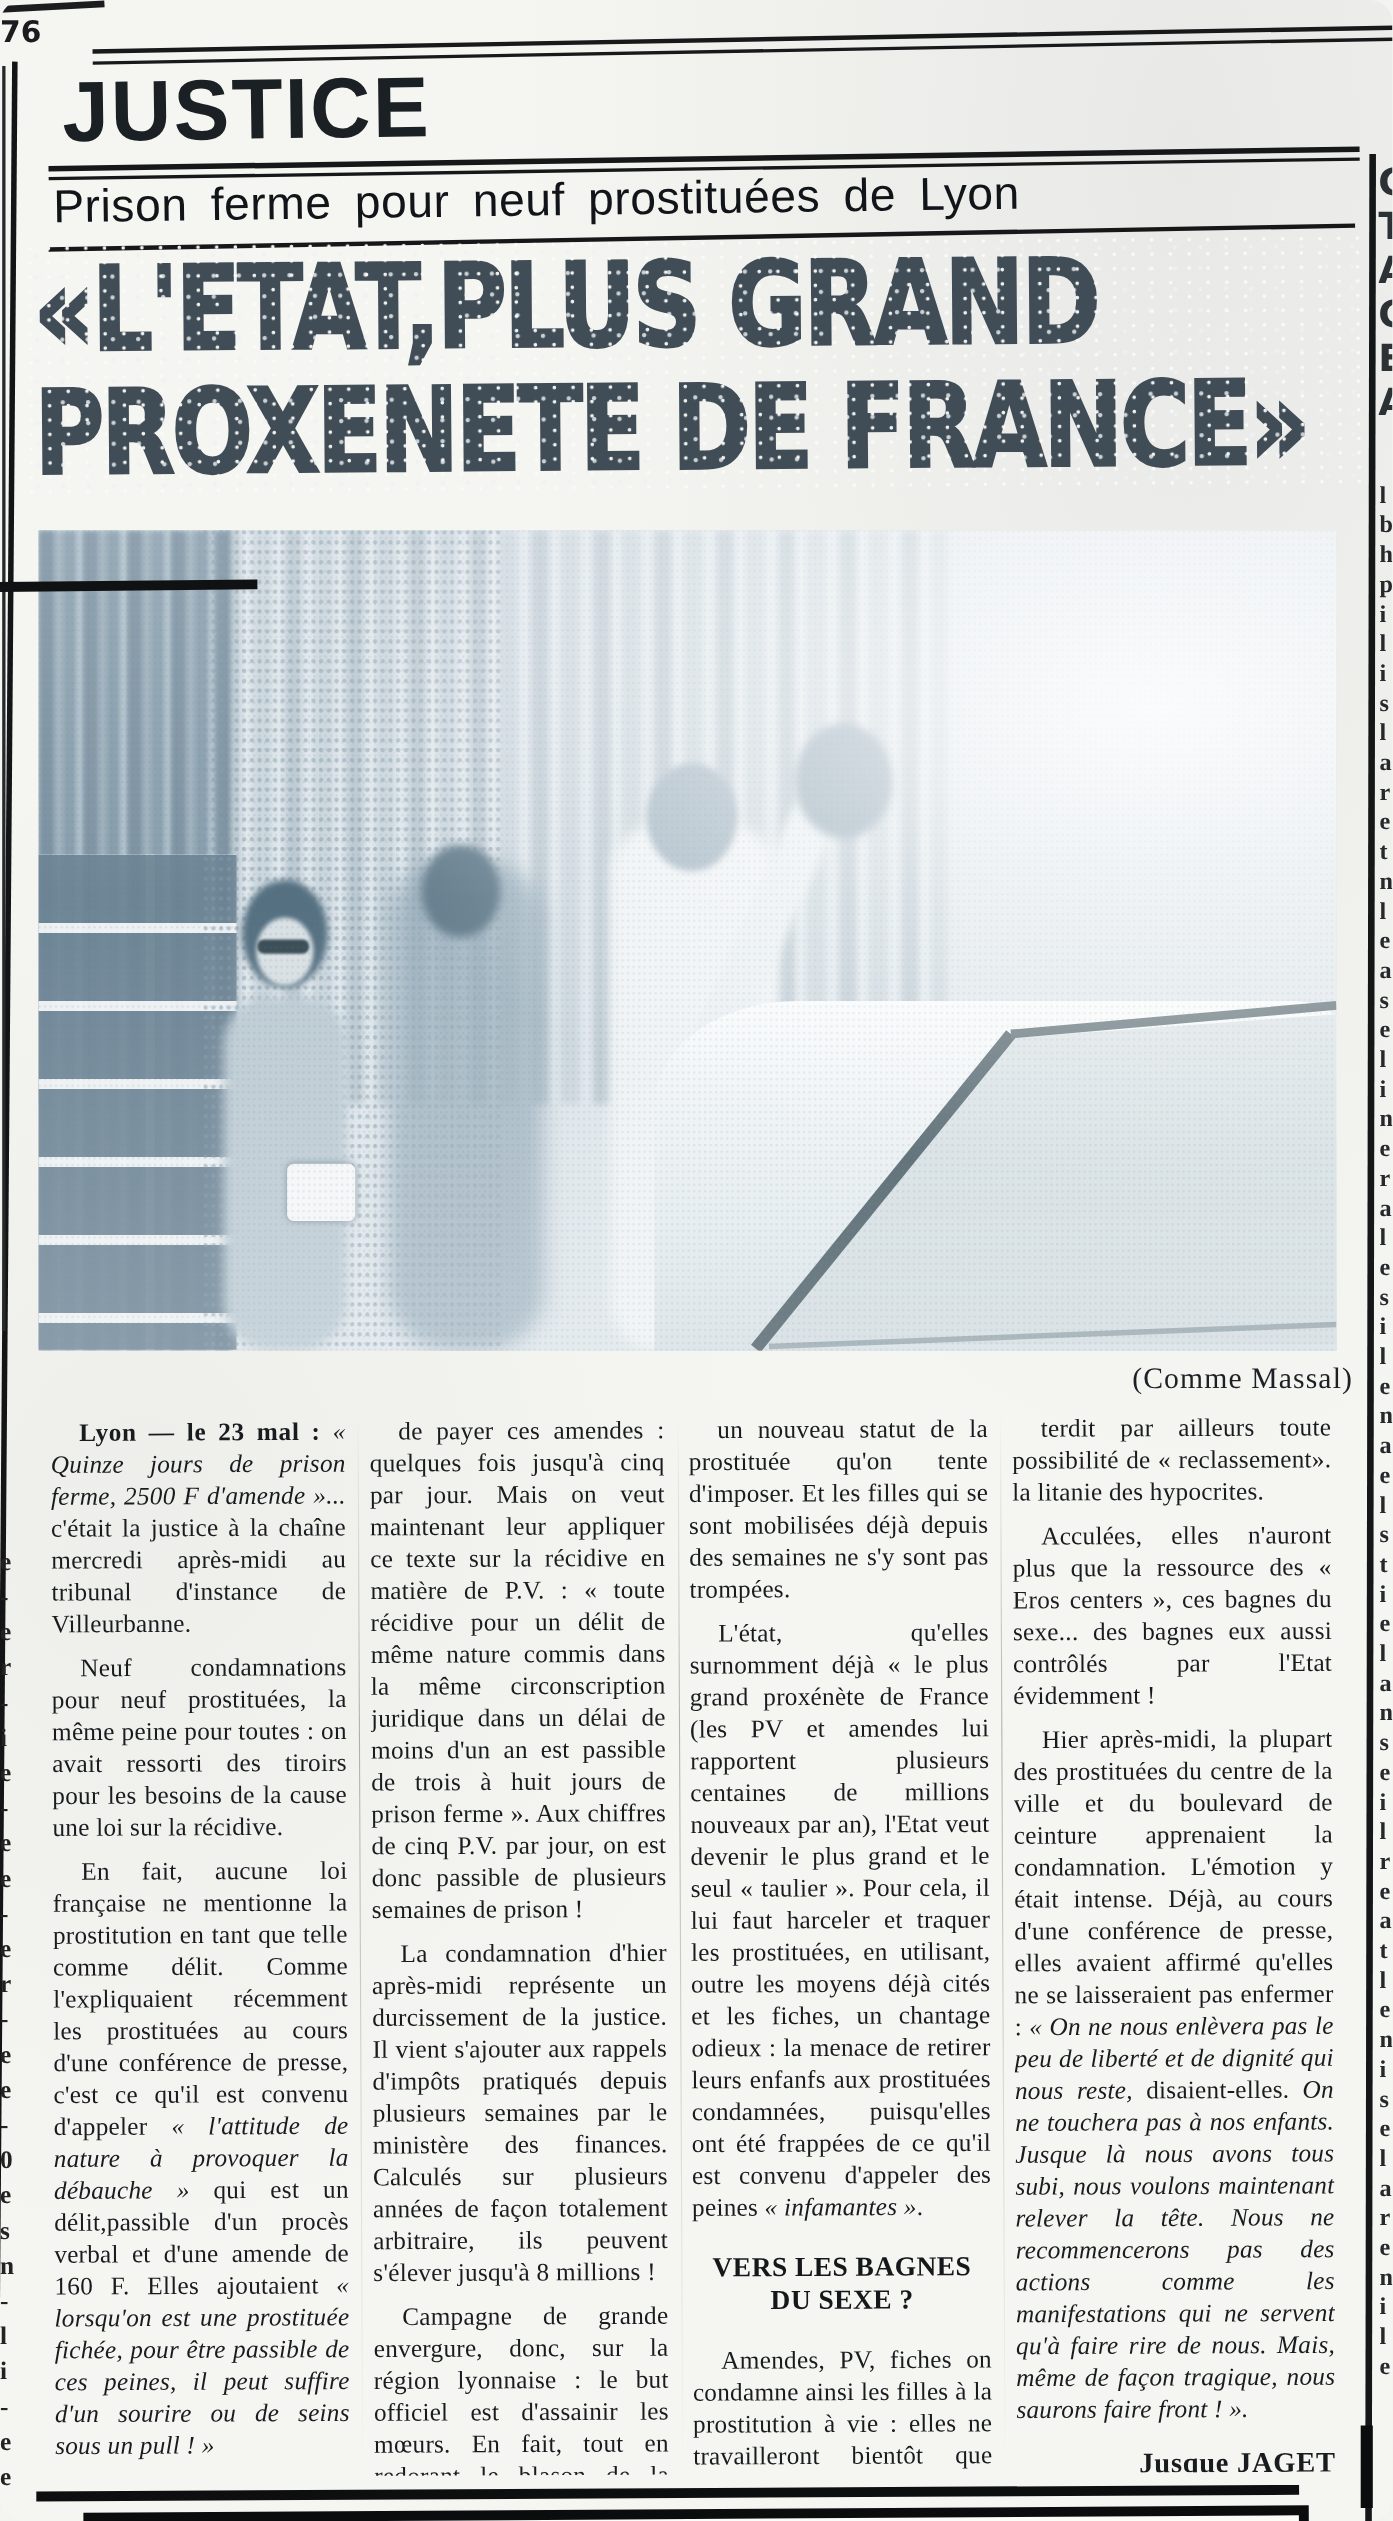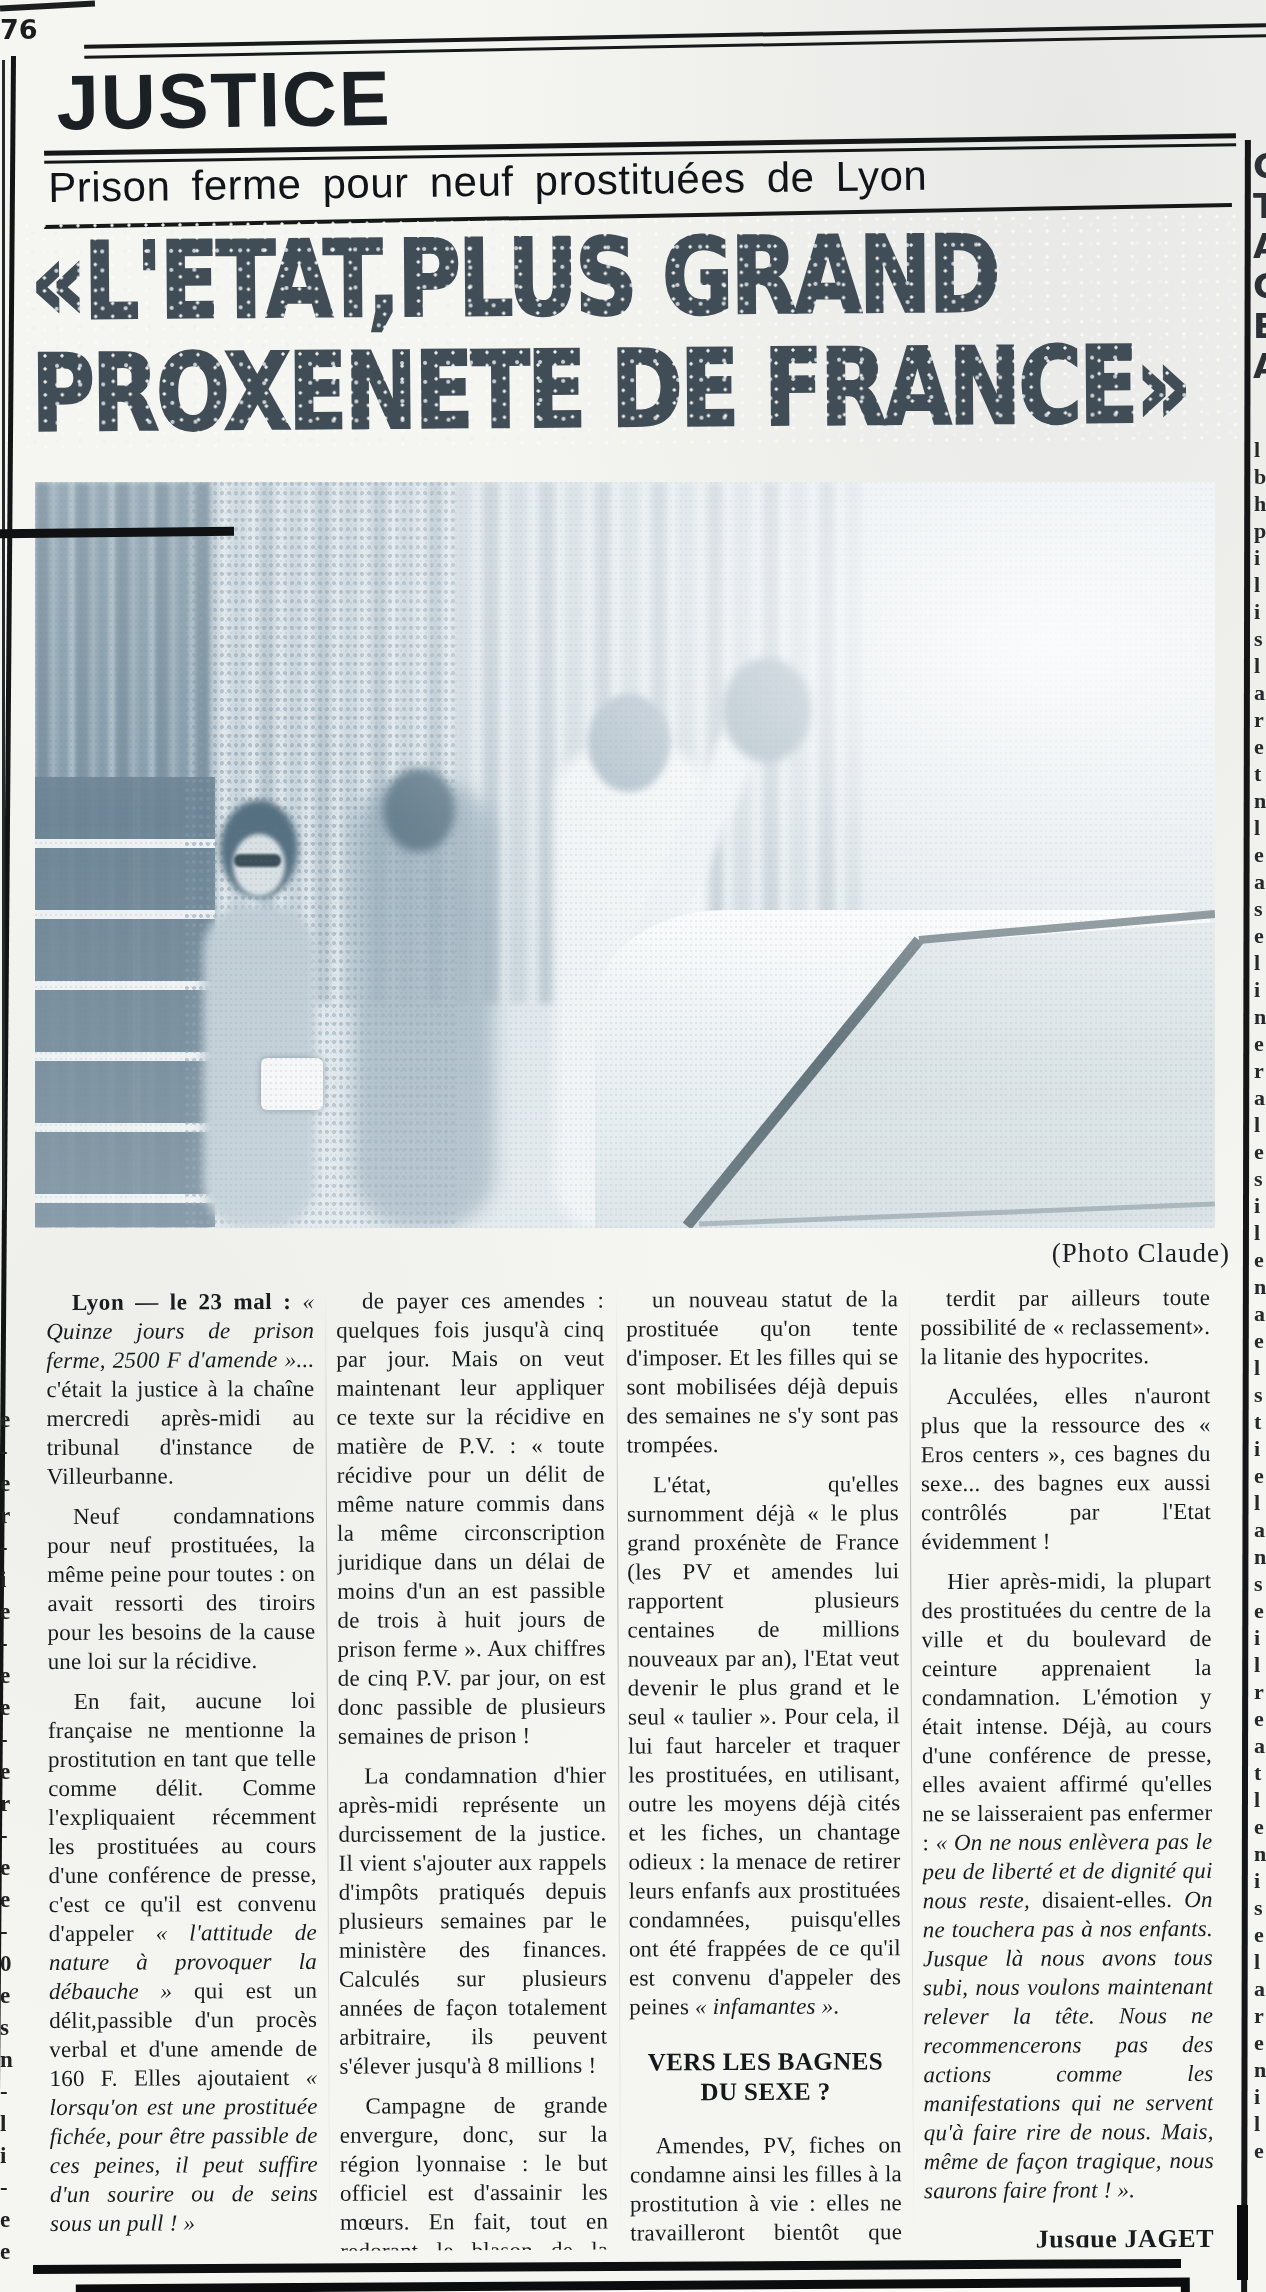--- a/index.html
+++ b/index.html
@@ -2,21 +2,21 @@
 <html><head>
 <meta charset="utf-8">
 <style>
   html,body{margin:0;padding:0;}
   body{width:1266px;height:2292px;overflow:hidden;position:relative;
        background:#f3f3ef;font-family:"Liberation Serif",serif;}
   .page{position:absolute;inset:0;overflow:hidden;
         background:
           radial-gradient(ellipse at 85% 6%, rgba(120,130,140,.10), transparent 40%),
           radial-gradient(ellipse at 10% 60%, rgba(120,130,140,.06), transparent 35%),
-          #f5f5f1;}
+          #f5f5f1; border-radius: 21px;}
   
   .rule{position:absolute;background:#1b1d1f;}
   .top-stub{left:0;top:3px;width:95px;height:6px;transform:rotate(-3deg);}
   .top-double{position:absolute;left:84px;top:34px;width:1182px;transform:rotate(-1.05deg);}
   .top-double .l1{position:absolute;left:0;top:0;width:100%;height:4px;background:#17191b;}
   .top-double .l2{position:absolute;left:0;top:11px;width:100%;height:3px;background:#17191b;}
   .left-border{left:11px;top:56px;width:5px;height:2236px;transform:rotate(0.45deg);transform-origin:top left;background:#121415;}
   .left-border2{left:2px;top:60px;width:3px;height:1150px;background:#26292b;}
   .right-border{left:1243px;top:140px;width:6px;height:2152px;background:#141617;transform:rotate(0.1deg);}
   .right-thick{left:1237px;top:2205px;width:11px;height:75px;background:#0b0c0d;}
@@ -170,21 +170,21 @@
       <polygon points="660,740 880,462 1180,440 1180,740" fill="#cfd9de" opacity="0.75"></polygon>
       <line x1="652" y1="744" x2="884" y2="458" stroke="#4a5d66" stroke-width="11"></line>
       <line x1="884" y1="458" x2="1180" y2="432" stroke="#56686f" stroke-width="8"></line>
       <line x1="664" y1="742" x2="1180" y2="722" stroke="#7d8f98" stroke-width="5" opacity="0.7"></line>
     </svg>
     <div class="ph-mottle"></div>
     <div class="ph-wash"></div>
   </div>
   <div class="rule ph-corner"></div>
 
-  <div class="caption">(Photo Claude)</div>
+  <div class="caption">(Comme Massal)</div>
 
   <div class="cols">
     <div class="col">
         <p><span class="b">Lyon — le 23 mal : </span><span class="i">« Quinze jours de prison ferme, 2500 F d'amende »... </span><span>c'était la justice à la chaîne mercredi après-midi au tribunal d'instance de Villeurbanne.</span></p>
         <p><span>Neuf condamnations pour neuf prostituées, la même peine pour toutes : on avait ressorti des tiroirs pour les besoins de la cause une loi sur la récidive.</span></p>
         <p><span>En fait, aucune loi française ne mentionne la prostitution en tant que telle comme délit. Comme l'expliquaient récemment les prostituées au cours d'une conférence de presse, c'est ce qu'il est convenu d'appeler </span><span class="i">« l'attitude de nature à provoquer la débauche »</span><span> qui est un délit,passible d'un procès verbal et d'une amende de 160 F. Elles ajoutaient </span><span class="i">« lorsqu'on est une prostituée fichée, pour être passible de ces peines, il peut suffire d'un sourire ou de seins sous un pull ! »</span></p>
       </div>
     <div class="col">
         <p><span>de payer ces amendes : quelques fois jusqu'à cinq par jour. Mais on veut maintenant leur appliquer ce texte sur la récidive en matière de P.V. : « toute récidive pour un délit de même nature commis dans la même circonscription juridique dans un délai de moins d'un an est passible de trois à huit jours de prison ferme ». Aux chiffres de cinq P.V. par jour, on est donc passible de plusieurs semaines de prison !</span></p>
         <p><span>La condamnation d'hier après-midi représente un durcissement de la justice. Il vient s'ajouter aux rappels d'impôts pratiqués depuis plusieurs semaines par le ministère des finances. Calculés sur plusieurs années de façon totalement arbitraire, ils peuvent s'élever jusqu'à 8 millions !</span></p>

